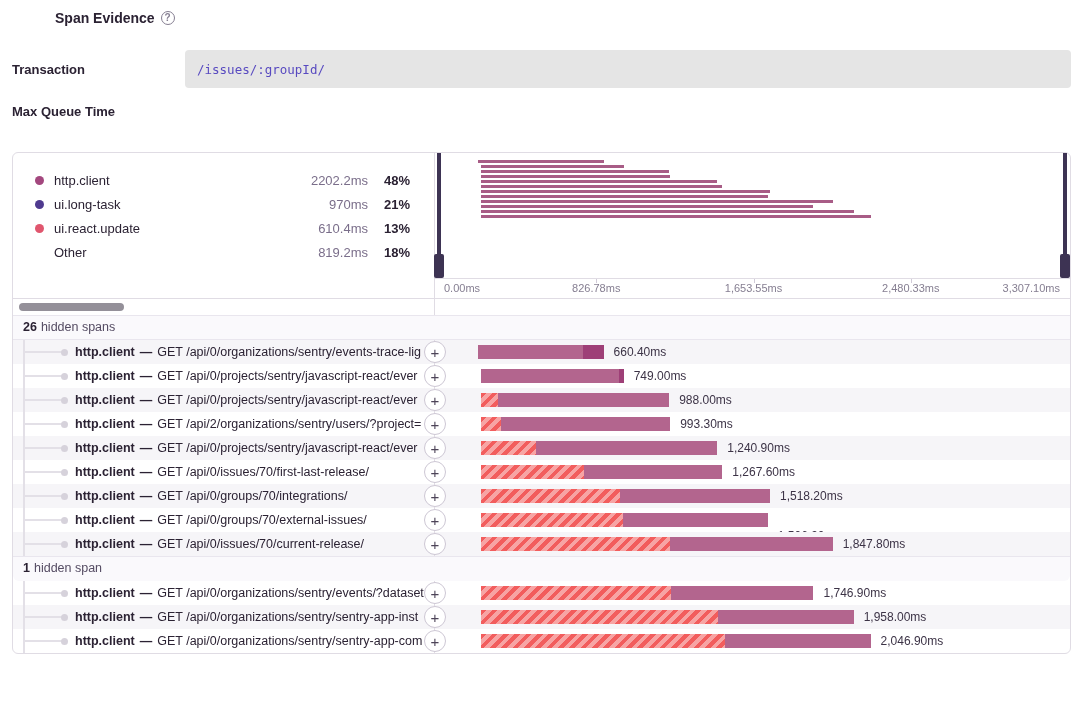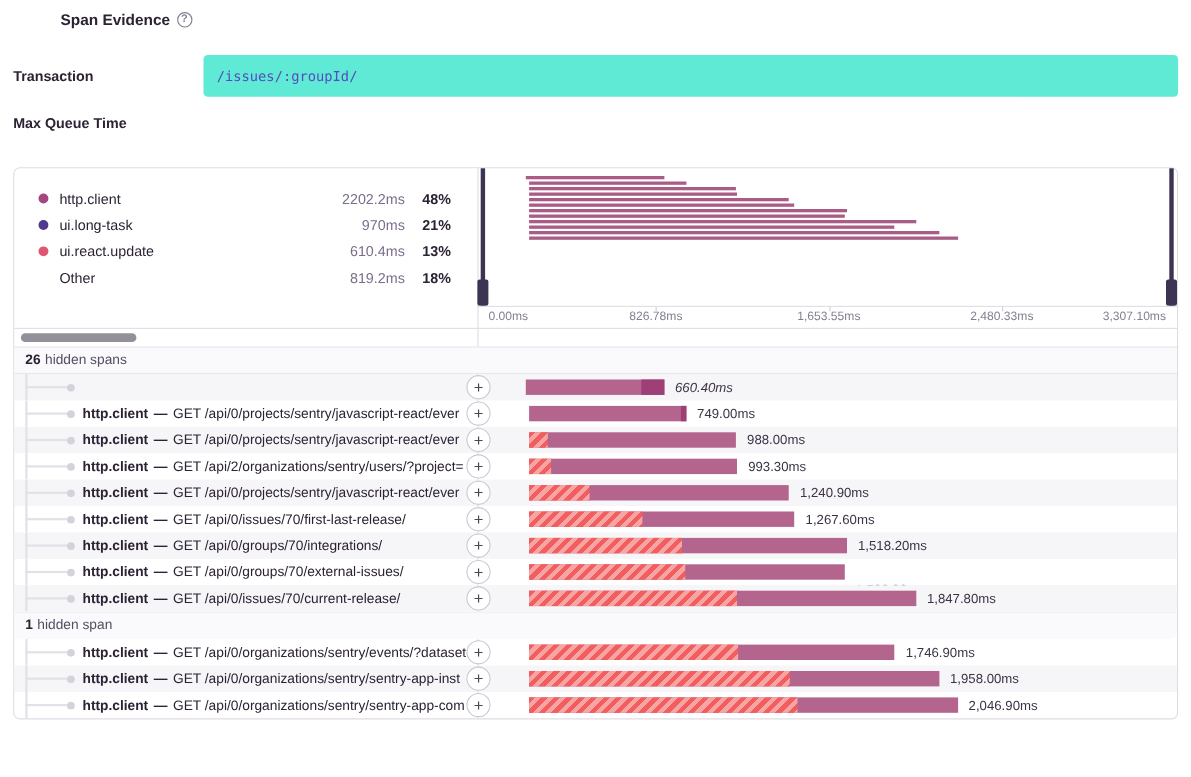--- a/index.html
+++ b/index.html
@@ -10,21 +10,21 @@
   .page-header { display: flex; align-items: center; gap: 6px; padding: 10px 12px 0 12px; }
   .page-title { font-size: 14px; font-weight: 700; margin-left: 43px; }
   .help-icon {
     width: 14px; height: 14px; border: 1px solid #857e91; border-radius: 50%;
     font-size: 10px; line-height: 12px; text-align: center; color: #857e91; font-weight: 700;
   }
   .kv { margin: 24px 12px 0 12px; display: flex; flex-direction: column; gap: 4px; }
   .kv-row { display: flex; }
   .kv-label { width: 173px; font-weight: 700; font-size: 13px; padding-top: 12px; }
   .kv-value {
-    flex: 1; background: #5eead4; border-radius: 4px; display: flex;
+    flex: 1; background: #e5e5e5; border-radius: 4px; display: flex;
     align-items: center; padding: 0 10px 0 12px;
   }
   .kv-value.tall { min-height: 38px; }
   .kv-value.short { min-height: 36px; }
   .mono { font-family: "DejaVu Sans Mono", monospace; font-size: 12.5px; }
   .mono.link { color: #584ac0; }
   .btn {
     margin-left: auto; background: #fff; border: 1px solid #d2ccd9; border-radius: 6px;
     padding: 7px 13px; font-size: 12px; font-weight: 700; color: #2b2233;
     font-family: "Liberation Sans", sans-serif; cursor: pointer;
@@ -172,28 +172,31 @@
   <div id="rows-container">
   <div class="hidden-row">
     <span class="hidden-count">26</span><span>hidden spans</span>
   </div>
 
   <div class="srow alt">
     <div class="srow-left">
       <div class="tree-v"></div>
       <div class="tree-h"></div>
       <div class="tree-dot"></div>
+      <div class="srow-text">
+        <span class="srow-op">http.client</span><span class="srow-sep">—</span><span class="srow-desc">GET /api/0/organizations/sentry/events-trace-lig</span>
+      </div>
     </div>
     <button class="expand-btn">+</button>
     <div class="srow-right">
       <div class="span-bar" style="left: 42.9904px; width: 125.606px; background: rgb(179, 101, 142);">
 
         <div class="bar-tip" style="width: 20.9217px; background: rgb(158, 63, 119);"></div>
       </div>
-      <div class="bar-label" style="left: 178.596px; font-style: italic;">660.40ms</div>
+      <div class="bar-label" style="left: 178.596px;">660.40ms</div>
     </div>
   </div>
 
   <div class="srow">
     <div class="srow-left">
       <div class="tree-v"></div>
       <div class="tree-h"></div>
       <div class="tree-dot"></div>
       <div class="srow-text">
         <span class="srow-op">http.client</span><span class="srow-sep">—</span><span class="srow-desc">GET /api/0/projects/sentry/javascript-react/ever</span>

